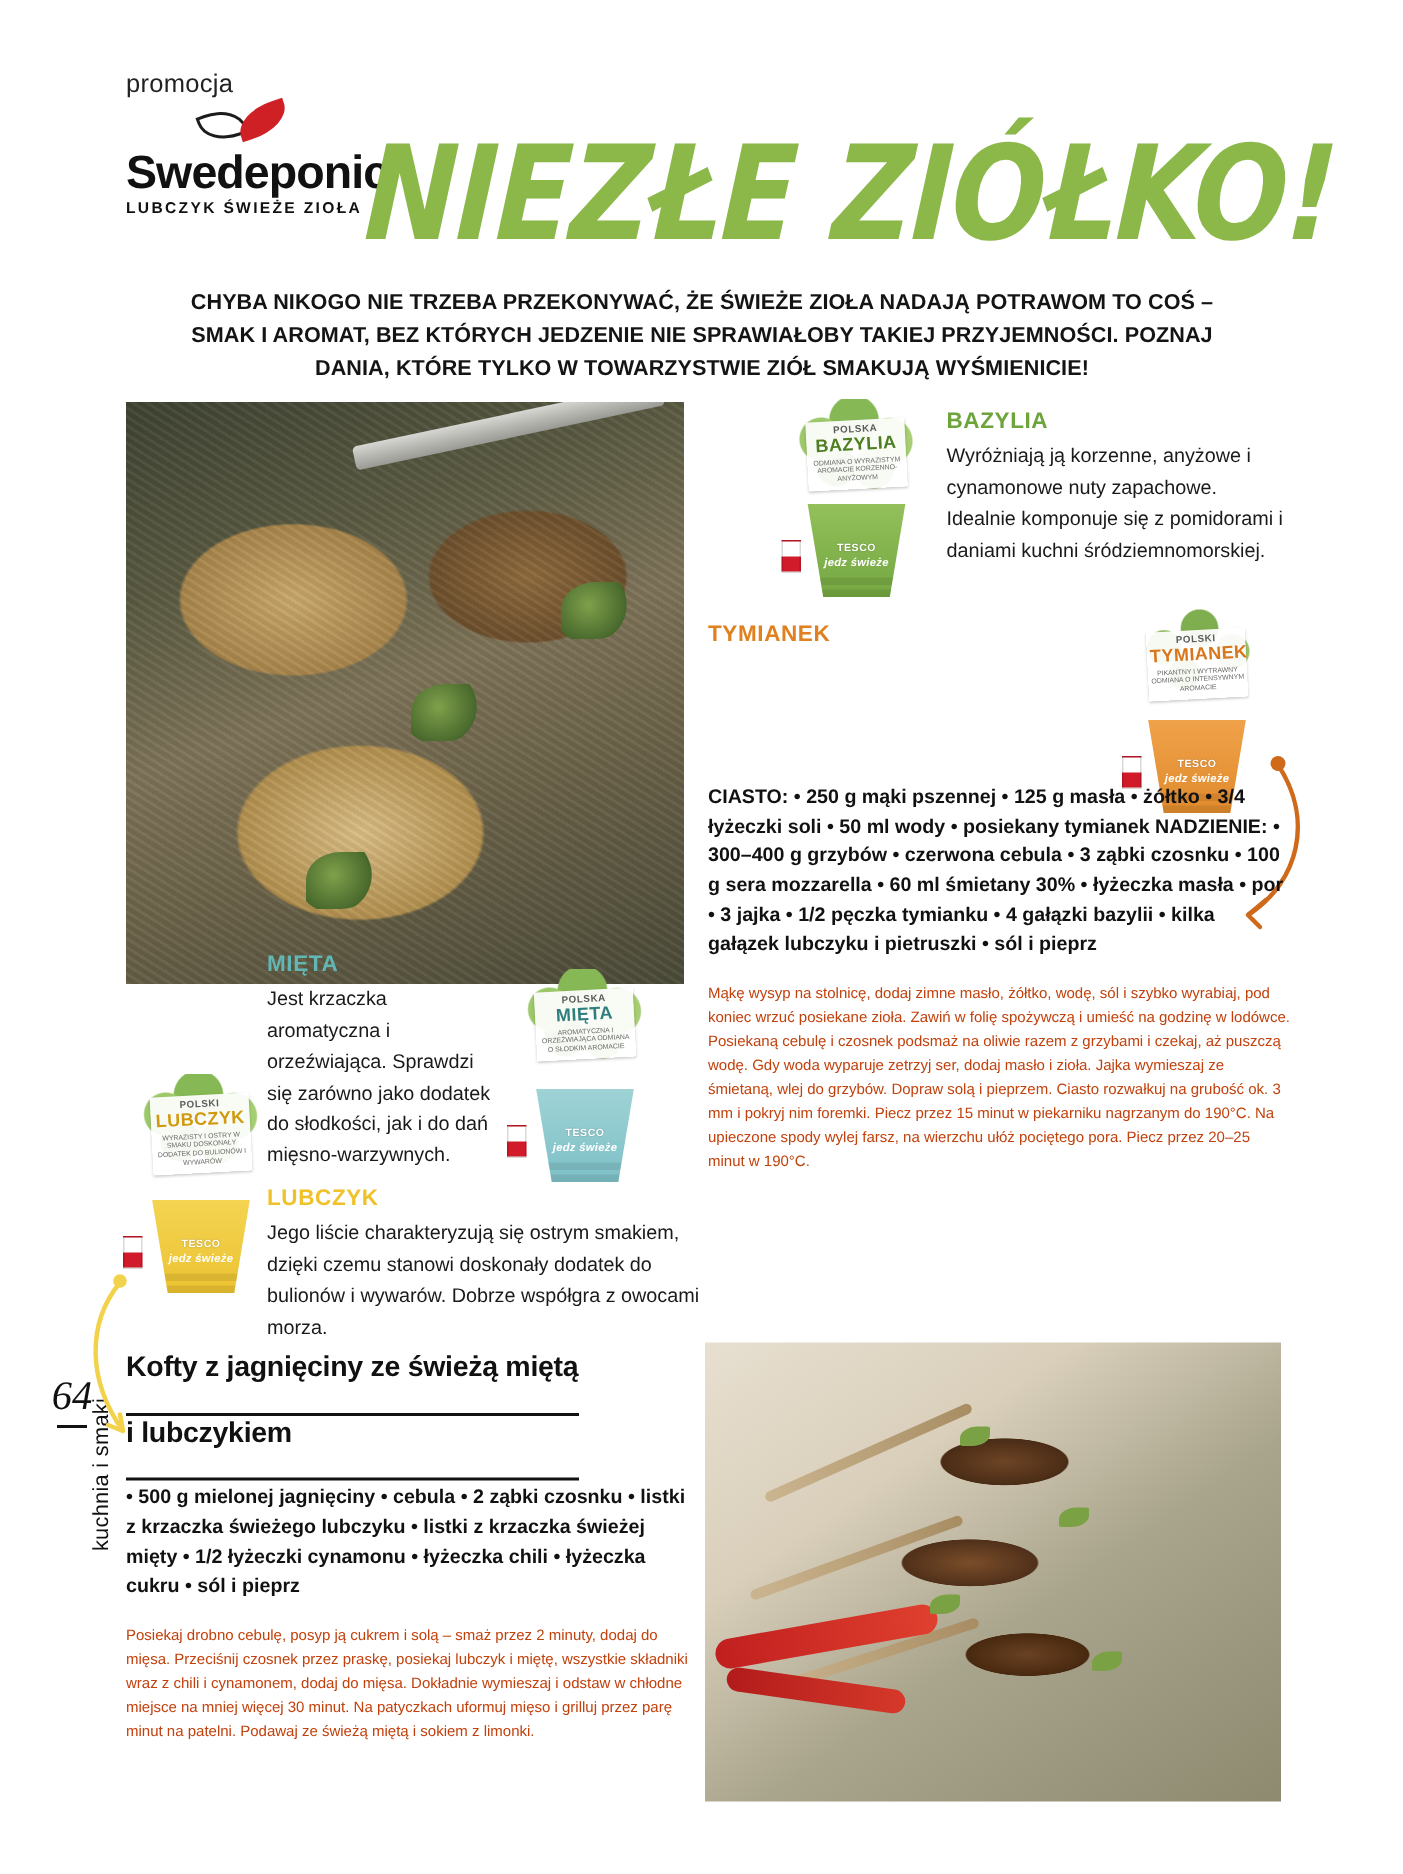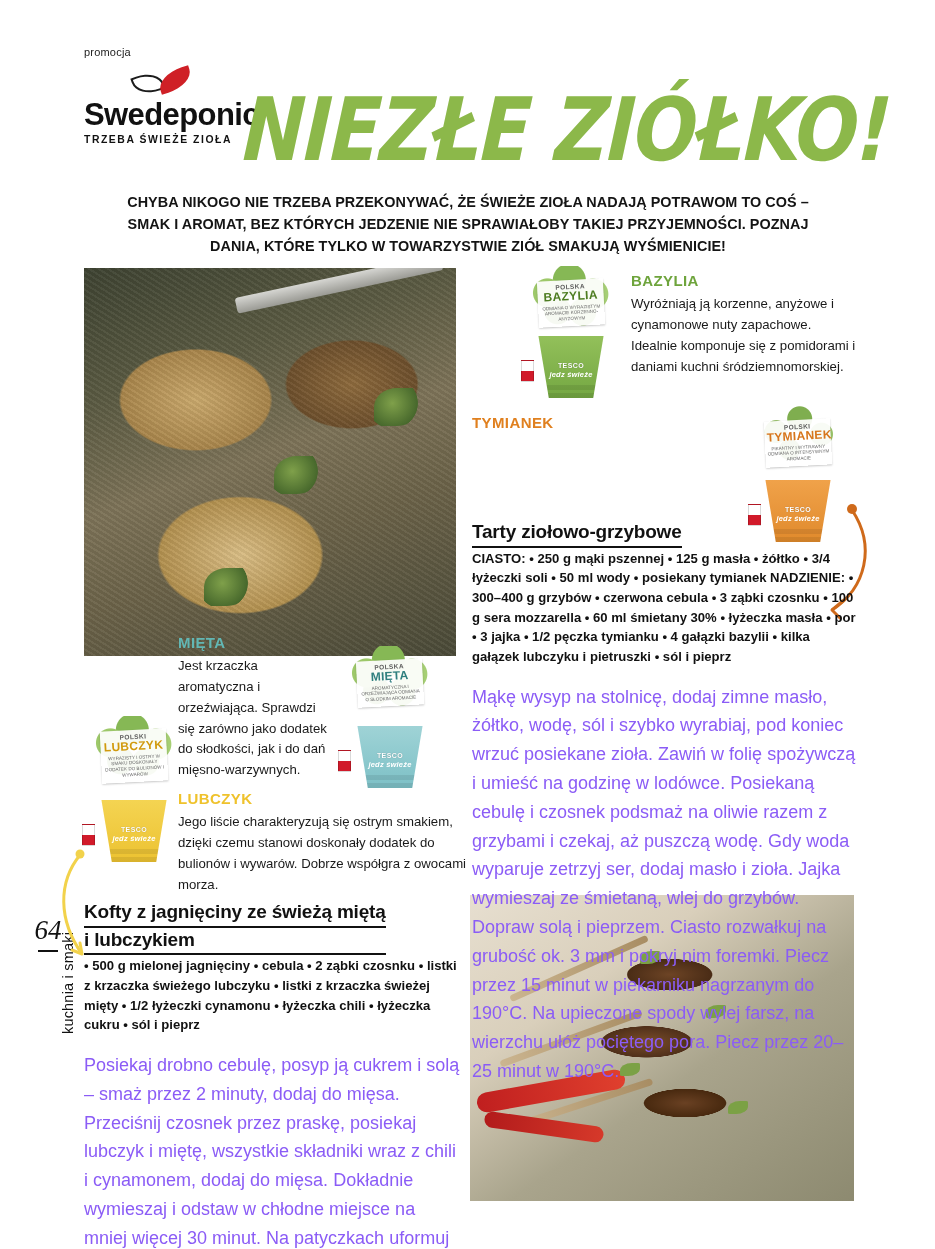--- a/index.html
+++ b/index.html
@@ -22,21 +22,21 @@
   }
   .rail-rule { width:20px; height:2px; background:#111; margin:4px auto 0 auto; }
   .rail-label {
     position:absolute; left:-28px; top:60px;
     width:140px; text-align:center;
     transform:rotate(-90deg); transform-origin:center center;
     font-size:14.5px; color:#111; letter-spacing:.2px;
   }
 
   
-  .promo { position:absolute; left:84px; top:46px; font-size:11px; color:#222; letter-spacing:.2px; }
+  .promo { position:absolute; left:84px; top:46px; font-size:17px; color:#222; letter-spacing:.2px; }
 
   .logo { position:absolute; left:84px; top:70px; width:165px; }
   .logo-mark { position:relative; height:28px; }
   .leaf-green {
     position:absolute; left:49px; top:3px; width:26px; height:17px;
     background:transparent; border:2.4px solid #1c1c1c;
     border-radius:0 80% 0 80%; transform:rotate(-20deg);
   }
   .leaf-red {
     position:absolute; left:74px; top:0px; width:34px; height:20px;
@@ -203,26 +203,26 @@
 
   .lubczyk-block { position:absolute; left:178px; top:790px; width:290px; }
   .lubczyk-block .herb-h { color:#efc22c; }
 
   .recipe-title {
     font-size:19px; font-weight:bold; letter-spacing:-.2px;
     color:#111; line-height:1.3;
     border-bottom:2px solid #111; display:inline-block; padding-bottom:1px;
   }
   .recipe-title.two-line { border-bottom:none; }
-  .recipe-title.two-line span.ln { display:block; border-bottom:2px solid #111; padding-bottom:1px; }
+  .recipe-title.two-line span.ln { display:block; border-bottom:2px solid #111; padding-bottom:17px; }
 
   .ingredients {
     font-size:13.1px; font-weight:bold; line-height:1.5; color:#111;
   }
-  .method { font-size:18px; line-height:1.6; color:#8b5cf6; }
+  .method { font-size:10px; line-height:1.6; color:#c2410c; }
 
   .tarty-block { position:absolute; left:472px; top:520px; width:388px; }
   .tarty-block .ingredients { margin-top:1px; }
   .tarty-block .method { margin-top:16px; }
 
   .kofty-block { position:absolute; left:84px; top:900px; width:378px; }
   .kofty-block .ingredients { }
   .kofty-block .method { margin-top:16px; }
 </style>
 </head>
@@ -237,21 +237,21 @@
   </div>
 
   <div class="promo">promocja</div>
 
   <div class="logo">
     <div class="logo-mark">
       <div class="leaf-green"></div>
       <div class="leaf-red"></div>
     </div>
     <div class="logo-word">Swedeponic</div>
-    <div class="logo-sub">TRZEBA ŚWIEŻE ZIOŁA</div>
+    <div class="logo-sub">LUBCZYK ŚWIEŻE ZIOŁA</div>
   </div>
 
   <div class="headline">NIEZŁE ZIÓŁKO!</div>
 
   <div class="intro">CHYBA NIKOGO NIE TRZEBA PRZEKONYWAĆ, ŻE ŚWIEŻE ZIOŁA NADAJĄ POTRAWOM TO COŚ – SMAK I AROMAT, BEZ KTÓRYCH JEDZENIE NIE SPRAWIAŁOBY TAKIEJ PRZYJEMNOŚCI. POZNAJ DANIA, KTÓRE TYLKO W TOWARZYSTWIE ZIÓŁ SMAKUJĄ WYŚMIENICIE!</div>
 
   <div class="photo photo-tart">
     <div class="grain"></div>
     <div class="knife"></div>
     <div class="herbsprig" style="left:190px; top:188px;"></div>
@@ -360,21 +360,20 @@
     <div class="herb-h">MIĘTA</div>
     <div class="body-t">Jest krzaczka aromatyczna i orzeźwiająca. Sprawdzi się zarówno jako dodatek do słodkości, jak i do dań mięsno-warzywnych.</div>
   </div>
 
   <div class="lubczyk-block">
     <div class="herb-h">LUBCZYK</div>
     <div class="body-t">Jego liście charakteryzują się ostrym smakiem, dzięki czemu stanowi doskonały dodatek do bulionów i wywarów. Dobrze współgra z owocami morza.</div>
   </div>
 
   <div class="tarty-block">
-    <div class="recipe-title">Tarty ziołowo-grzybowe</div>
     <div class="ingredients">CIASTO: • 250 g mąki pszennej • 125 g masła • żółtko • 3/4 łyżeczki soli • 50 ml wody • posiekany tymianek NADZIENIE: • 300–400 g grzybów • czerwona cebula • 3 ząbki czosnku • 100 g sera mozzarella • 60 ml śmietany 30% • łyżeczka masła • por • 3 jajka • 1/2 pęczka tymianku • 4 gałązki bazylii • kilka gałązek lubczyku i pietruszki • sól i pieprz</div>
     <div class="method">Mąkę wysyp na stolnicę, dodaj zimne masło, żółtko, wodę, sól i szybko wyrabiaj, pod koniec wrzuć posiekane zioła. Zawiń w folię spożywczą i umieść na godzinę w lodówce. Posiekaną cebulę i czosnek podsmaż na oliwie razem z grzybami i czekaj, aż puszczą wodę. Gdy woda wyparuje zetrzyj ser, dodaj masło i zioła. Jajka wymieszaj ze śmietaną, wlej do grzybów. Dopraw solą i pieprzem. Ciasto rozwałkuj na grubość ok. 3 mm i pokryj nim foremki. Piecz przez 15 minut w piekarniku nagrzanym do 190°C. Na upieczone spody wylej farsz, na wierzchu ułóż pociętego pora. Piecz przez 20–25 minut w 190°C.</div>
   </div>
 
   <div class="kofty-block">
     <div class="recipe-title two-line">
       <span class="ln">Kofty z jagnięciny ze świeżą miętą</span>
       <span class="ln">i lubczykiem</span>
     </div>
     <div class="ingredients">• 500 g mielonej jagnięciny • cebula • 2 ząbki czosnku • listki z krzaczka świeżego lubczyku • listki z krzaczka świeżej mięty • 1/2 łyżeczki cynamonu • łyżeczka chili • łyżeczka cukru • sól i pieprz</div>

